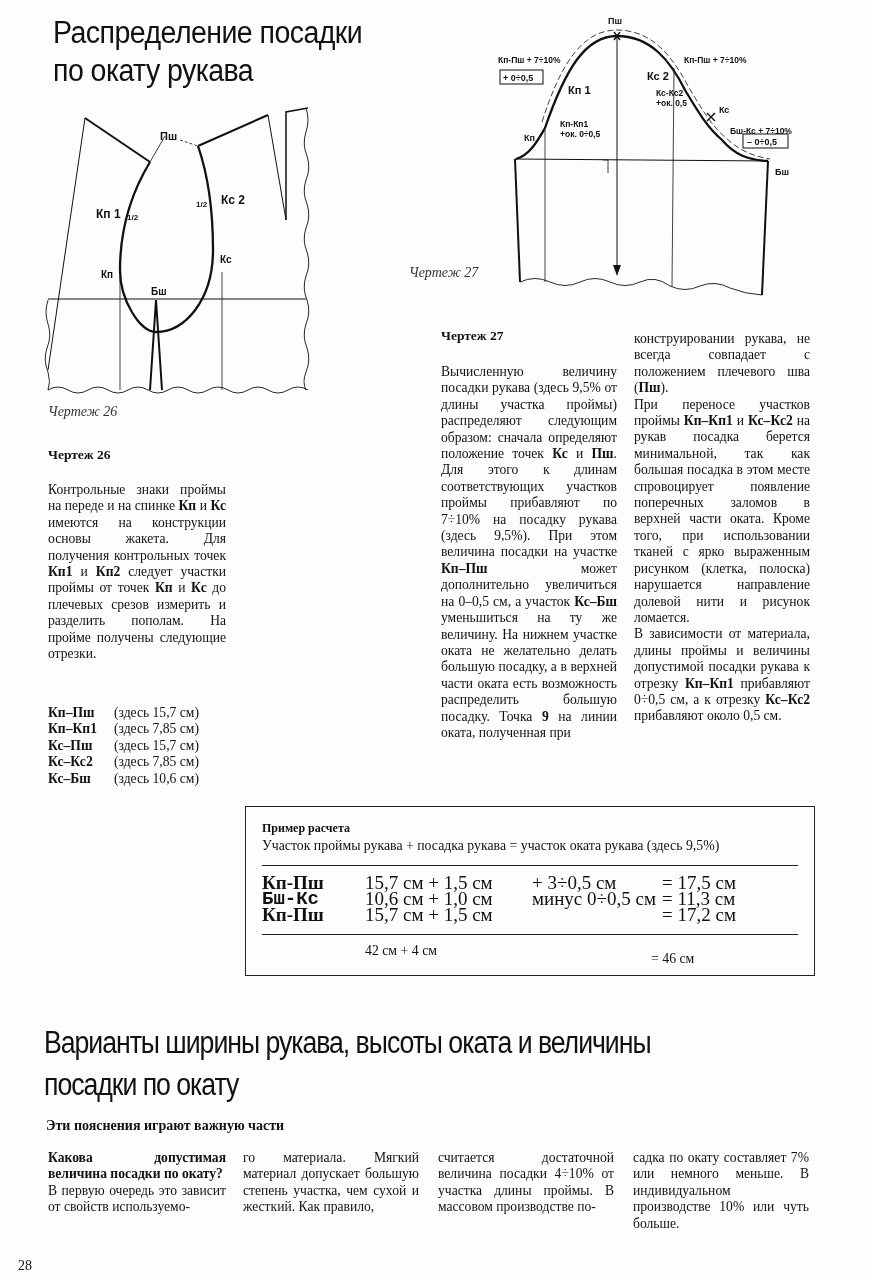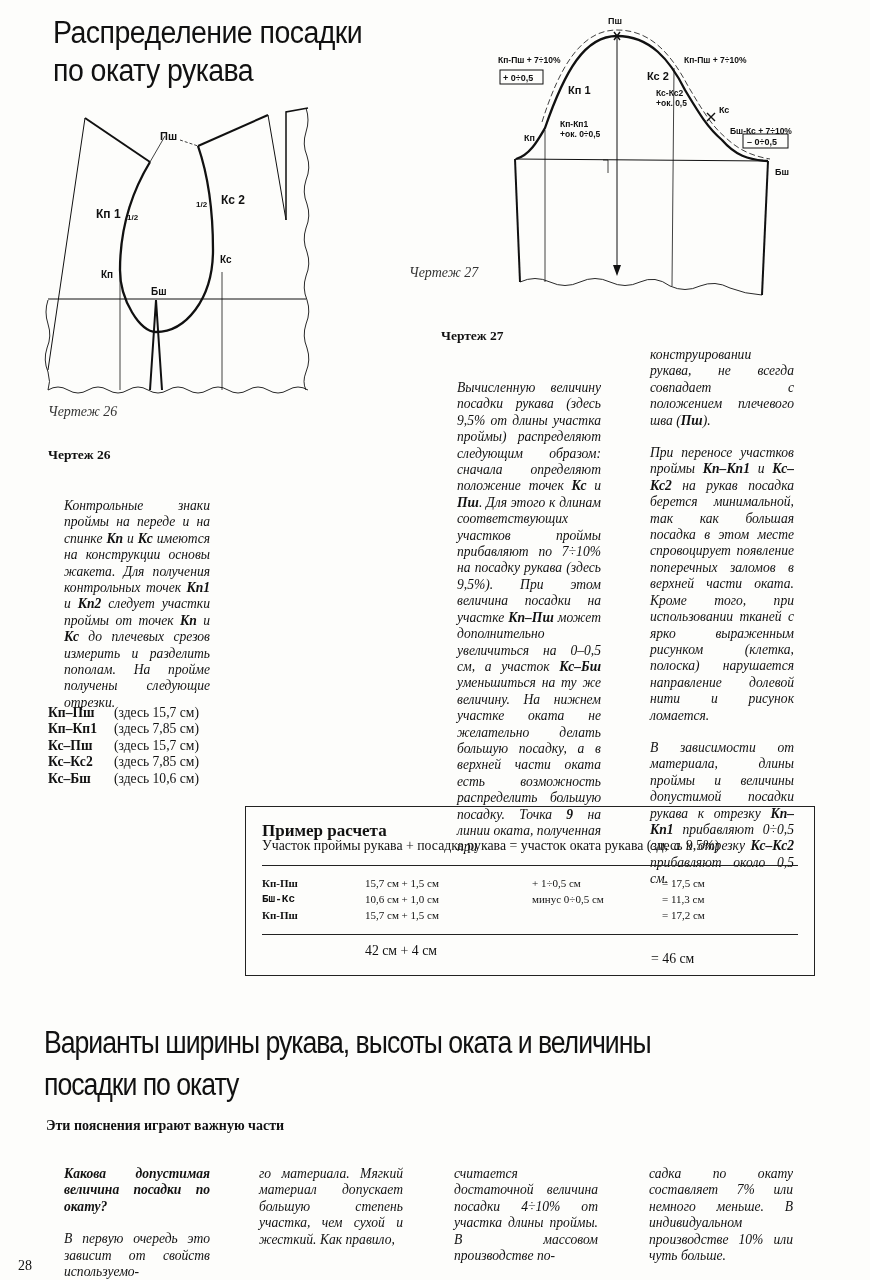--- a/index.html
+++ b/index.html
@@ -12,29 +12,29 @@
     font-family:"Liberation Sans", sans-serif; font-weight:400; color:#111;
     font-size:31px; line-height:38px; letter-spacing:-0.6px; transform:scaleX(0.92); transform-origin:left top;
   }
   .h1b {
     font-family:"Liberation Sans", sans-serif; font-weight:400; color:#111;
     font-size:31px; line-height:42px; letter-spacing:-1.2px; transform:scaleX(0.86); transform-origin:left top;
   }
   .caption { font-family:"Liberation Serif", serif; font-style:italic; font-size:14px; color:#333; }
   .subhead { font-family:"Liberation Serif", serif; font-weight:bold; font-size:13.5px; }
   .col { font-size:13.6px; line-height:16.4px; text-align:justify; }
-  .col p { margin:16px;font-style:italic; }
+  .col p { margin:0; }
   .col b { font-weight:bold; }
   .seglist { font-size:13.6px; line-height:16.4px; }
   .seglist .row { white-space:nowrap; }
   .seglist .k { font-weight:bold; display:inline-block; width:66px; }
   .calc { border:1.5px solid #222; }
-  .calc .title { font-weight:bold; font-size:17px; }
+  .calc .title { font-weight:bold; font-size:12px; }
   .calc .formula { font-size:13.8px; }
-  .calc table { border-collapse:collapse; font-size:11px; }
+  .calc table { border-collapse:collapse; font-size:19px; }
   .calc td { padding:0; line-height:16px; }
   .rule { border-top:1.3px solid #222; }
   svg text { font-family:"Liberation Sans", sans-serif; font-weight:bold; fill:#111; }
 </style>
 </head>
 <body>
 
 <div class="abs h1" style="left:53px; top:14px;">
   <div>Распределение посадки</div>
   <div>по окату рукава</div>
@@ -153,21 +153,21 @@
 
 <div class="abs calc" style="left:245px; top:806px; width:568px; height:168px;">
   <div class="abs title" style="left:16px; top:14px;">Пример расчета</div>
   <div class="abs formula" style="left:16px; top:31px; white-space:nowrap;">Участок проймы рукава + посадка рукава = участок оката рукава (здесь 9,5%)</div>
   <div class="abs rule" style="left:16px; top:58px; width:536px;"></div>
   <table class="abs" style="left:16px; top:68px;">
     <tbody>
         <tr>
       <td style="width:103px; font-weight:bold;">Кп-Пш</td>
       <td style="width:167px;">15,7 см + 1,5 см</td>
-      <td style="width:130px;">+ 1÷0,5 см</td>
+      <td style="width:130px;">+ 3÷0,5 см</td>
       <td>= 17,5 см</td>
     </tr>
     <tr>
       <td style="font-weight:bold;font-family:Liberation Mono, monospace;">Бш-Кс</td>
       <td>10,6 см + 1,0 см</td>
       <td>минус 0÷0,5 см</td>
       <td>= 11,3 см</td>
     </tr>
     <tr>
       <td style="font-weight:bold;">Кп-Пш</td>

